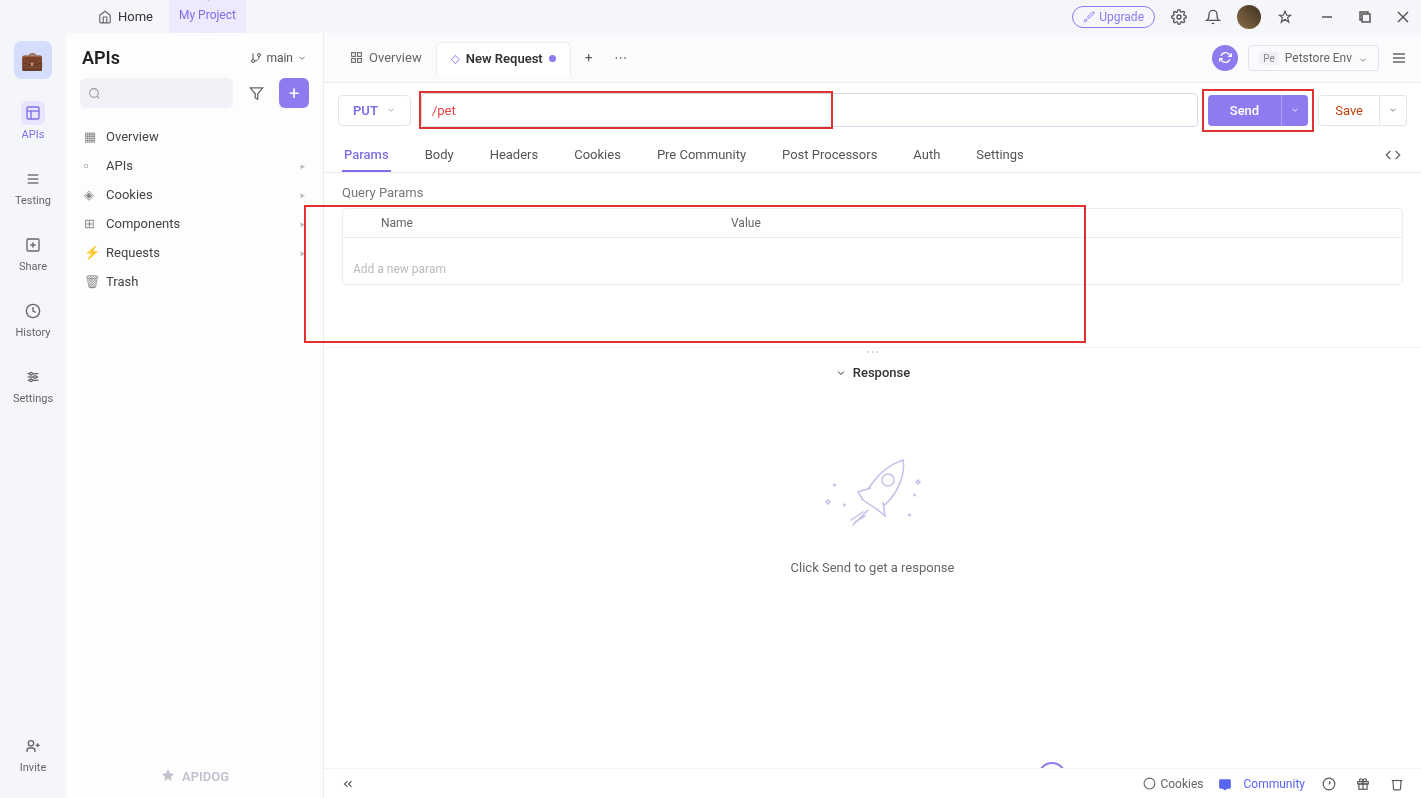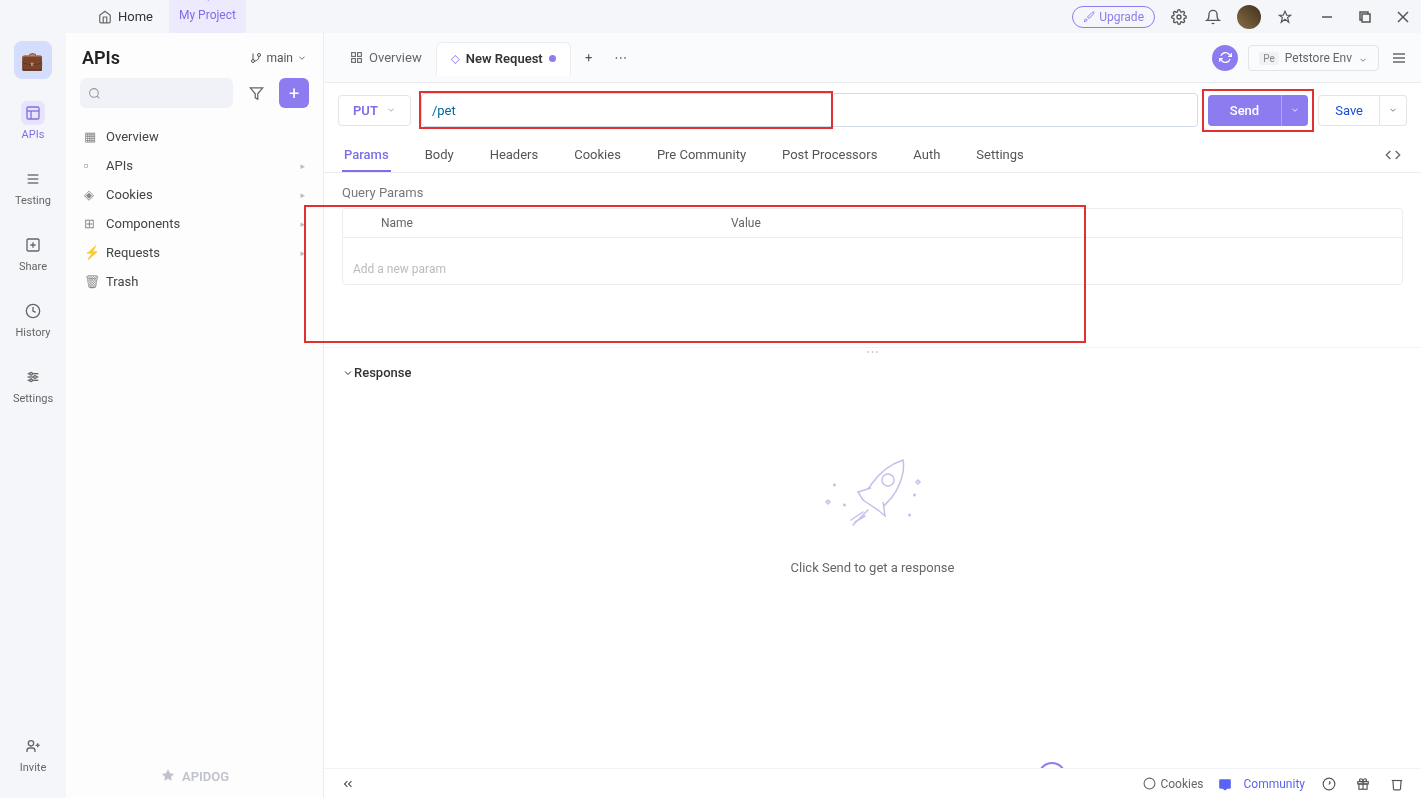--- a/index.html
+++ b/index.html
@@ -56,28 +56,28 @@
 .tab-actions { display: flex; gap: 12px; margin-left: 8px; }
 .tabs-right { margin-left: auto; display: flex; align-items: center; gap: 10px; }
 .env-sel { display: flex; align-items: flex-end; gap: 6px; padding: 5px 10px; border: 1px solid #e2e4ea; border-radius: 4px; color: #666; font-size: 12px; cursor: pointer; }
 .env-badge { font-size: 10px; background: #f0f1f5; padding: 1px 4px; border-radius: 3px; color: #888; }
 .refresh-circle { width: 26px; height: 26px; background: #8c7cf0; border-radius: 50%; display: flex; align-items: center; justify-content: center; color: #fff; cursor: pointer; }
 
 
 .request-row { display: flex; align-items: center; gap: 10px; padding: 10px 14px 6px; }
 .method-sel { display: flex; align-items: center; gap: 8px; padding: 7px 14px; border: 1px solid #e2e4ea; border-radius: 4px; color: #7c6fe8; font-weight: 600; font-size: 13px; cursor: pointer; }
 .url-wrap { flex: 1; position: relative; }
-.url-input { width: 100%; height: 34px; border: 1px solid #d4dbe8; border-radius: 4px; padding: 0 10px; font-size: 13px; color: #0369a1; outline: none; }
+.url-input { width: 100%; height: 34px; border: 1px solid #d4dbe8; border-radius: 4px; padding: 0 10px; font-size: 13px; color: #ef4444; outline: none; }
 .red-box-url { position: absolute; top: -2px; left: -2px; width: 414px; height: 38px; border: 2px solid #e03030; pointer-events: none; }
 .send-wrap { display: flex; position: relative; }
 .send-btn { background: #8c7cf0; color: #fff; border: none; padding: 8px 22px; border-radius: 4px 0 0 4px; font-size: 13px; font-weight: 500; cursor: pointer; }
 .send-drop { background: #8c7cf0; color: #fff; border: none; border-left: 1px solid rgba(255,255,255,0.3); padding: 8px 8px; border-radius: 0 4px 4px 0; cursor: pointer; }
 .red-box-send { position: absolute; top: -6px; left: -6px; right: -6px; bottom: -6px; border: 2px solid #e03030; pointer-events: none; }
 .save-wrap { display: flex; }
-.save-btn { background: #fff; border: 1px solid #e2e4ea; padding: 7px 16px; border-radius: 4px 0 0 4px; font-size: 13px; cursor: pointer; color: #1d4ed8; }
+.save-btn { background: #fff; border: 1px solid #e2e4ea; padding: 7px 16px; border-radius: 4px 0 0 4px; font-size: 13px; cursor: pointer; color: #c2410c; }
 .save-drop { background: #fff; border: 1px solid #e2e4ea; border-left: none; padding: 7px 8px; border-radius: 0 4px 4px 0; cursor: pointer; color: #666; }
 
 
 .subtabs { display: flex; gap: 32px; padding: 6px 18px 0; border-bottom: 1px solid #ebecf0; }
 .subtab { padding: 8px 2px; color: #555; cursor: pointer; font-size: 13px; border-bottom: 2px solid transparent; }
 .subtab.active { color: #7c6fe8; border-bottom-color: #7c6fe8; font-weight: 500; }
 .subtabs-right { margin-left: auto; color: #666; cursor: pointer; padding: 8px 2px; }
 
 
 .params-section { padding: 12px 18px; position: relative; }
@@ -88,21 +88,21 @@
 .ph-drag { width: 28px; }
 .ph-name { width: 350px; }
 .ph-value { flex: 1; }
 .params-row { display: flex; flex-direction: column; }
 .params-row .pcell { padding: 8px 10px; color: #bbb; font-size: 12px; }
 .red-box-params { position: absolute; top: 32px; left: -20px; width: 782px; height: 138px; border: 2px solid #e03030; pointer-events: none; }
 
 
 .divider { height: 8px; display: flex; align-items: center; justify-content: center; color: #bbb; cursor: row-resize; border-top: 1px solid #f2f3f7; margin-top: 50px; }
 .response-section { padding: 10px 18px; }
-.response-head { display: flex; align-items: center; color: #333; font-weight: 500; font-size: 13px; cursor: pointer; }
+.response-head { display: flex; align-items: center; gap: 6px; color: #333; font-weight: 500; font-size: 13px; cursor: pointer; justify-content: center; }
 .response-body { display: flex; flex-direction: column; align-items: center; justify-content: center; padding: 60px 0 40px; }
 .rocket-wrap { color: #c5c0ea; margin-bottom: 20px; }
 .response-hint { color: #666; font-size: 13px; }
 
 
 .footer { position: absolute; bottom: 0; left: 324px; right: 0; height: 30px; display: flex; align-items: center; padding: 0 14px; gap: 14px; font-size: 12px; color: #666; background: #fff; border-top: 1px solid #f2f3f7; }
 .footer-left { display: flex; }
 .footer-right { margin-left: auto; display: flex; align-items: center; gap: 14px; }
 .community { color: #5865f2; display: flex; align-items: center; gap: 12px; }
 .badge24 { position: absolute; right: 355px; bottom: 8px; width: 28px; height: 28px; border: 2px solid #8c7cf0; border-radius: 50%; display: flex; align-items: center; justify-content: center; font-weight: 600; color: #333; font-size: 12px; background: #fff; }

